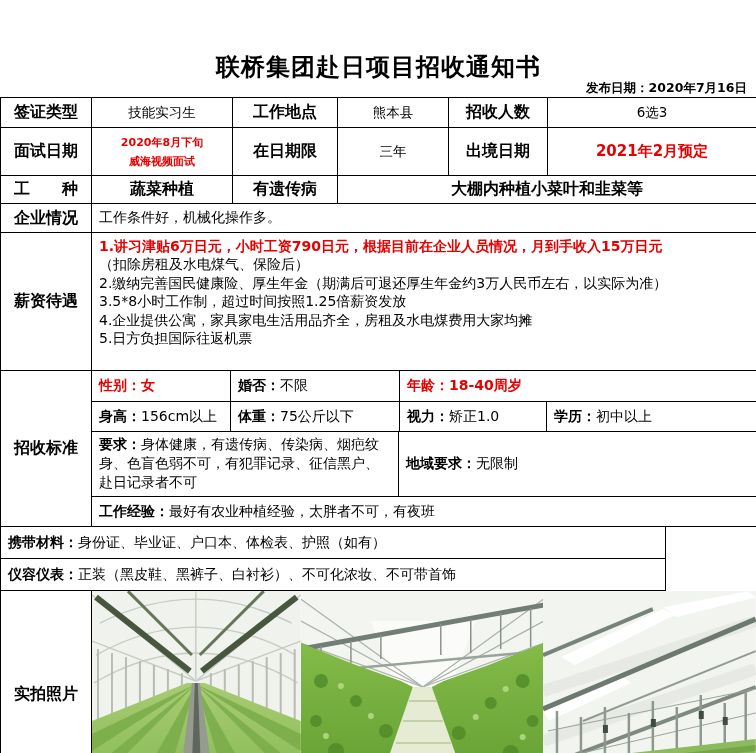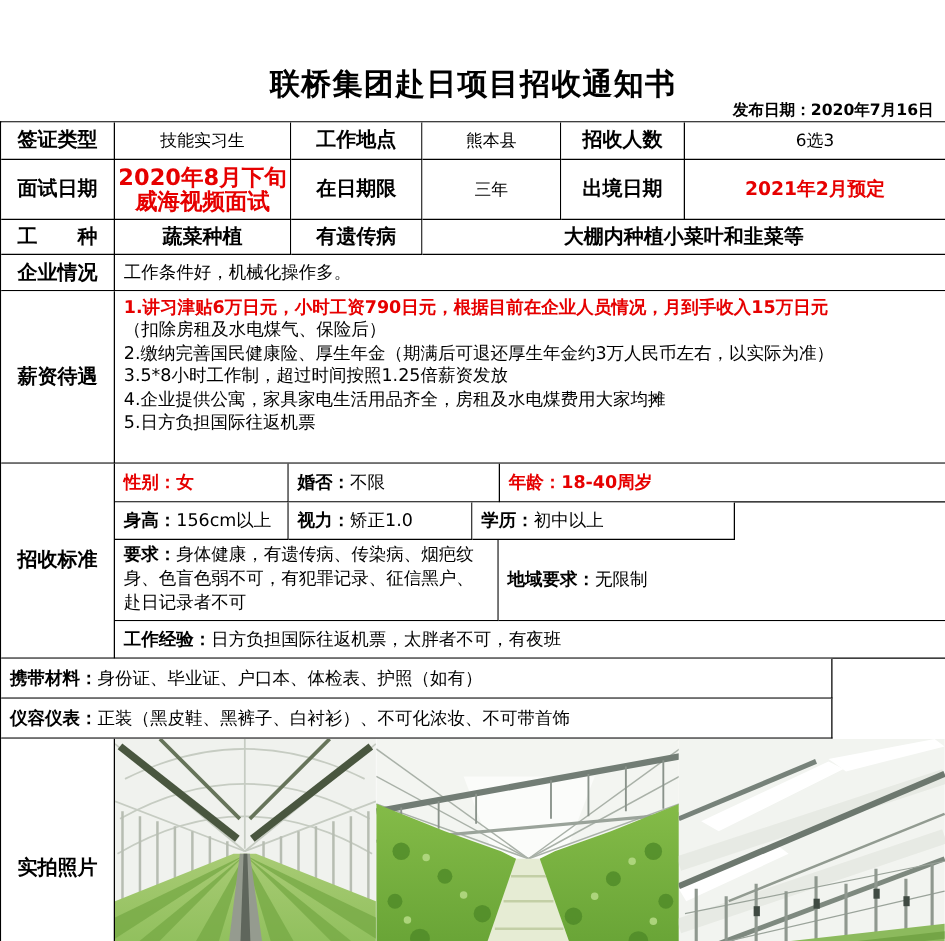--- a/index.html
+++ b/index.html
@@ -21,21 +21,21 @@
   .red{color:#e60000;font-weight:bold;}
   .w91{width:91px}.w141{width:141px}.w105{width:105px}.w111{width:111px}.w99{width:99px}.w209{width:209px}
   .w419{width:419px}.w665{width:665px}.w139{width:139px}.w169{width:169px}.w357{width:357px}
   .w147{width:147px}.w210{width:210px}.w307{width:307px}.w358{width:358px}
   .r1 .c{height:30px}.r2 .c{height:48px}.r3 .c{height:28px}.r4 .c{height:29px}
   .h138{height:138px}.h31{height:31px}.h30{height:30px}.h65{height:65px}.h32{height:32px}.h207{height:207px}
   .salary{flex-direction:column;align-items:flex-start;justify-content:flex-start;padding:4px 7px;}
   .sline{font-size:14px;line-height:18.4px;white-space:nowrap;}
   .wrapcell{align-items:flex-start;padding:3px 7px;}
   .wraptext{font-size:14px;line-height:19px;}
-  .twoline div{font-size:18px;line-height:19px;}
+  .twoline div{font-size:11px;line-height:19px;}
   .photos{display:flex;padding:0;}
   .photos svg{display:block;height:206px;}
 </style>
 </head>
 <body>
 
 <div class="page">
 
   <div class="title">联桥集团赴日项目招收通知书</div>
   <div class="pubdate">发布日期：2020年7月16日</div>
@@ -98,20 +98,24 @@
             <span class="bb">婚否：</span>
               <span>不限</span>
           </div>
           <div class="c lft sub w357 h31 red">年龄：18-40周岁</div>
         </div>
         <div class="row">
           <div class="c lft sub w139 h30">
             <span class="bb">身高：</span>
               <span>156cm以上</span>
           </div>
+          <div class="c lft sub w169 h30">
+            <span class="bb">体重：</span>
+              <span>75公斤以下</span>
+          </div>
           <div class="c lft sub w147 h30">
             <span class="bb">视力：</span>
               <span>矫正1.0</span>
           </div>
           <div class="c lft sub w210 h30">
             <span class="bb">学历：</span>
               <span>初中以上</span>
           </div>
         </div>
         <div class="row">
@@ -119,21 +123,21 @@
             <div class="wraptext"><span class="bb">要求：</span><span>身体健康，有遗传病、传染病、烟疤纹身、色盲色弱不可，有犯罪记录、征信黑户、赴日记录者不可</span></div>
           </div>
           <div class="c lft sub w358 h65">
             <span class="bb">地域要求：</span>
               <span>无限制</span>
           </div>
         </div>
         <div class="row">
           <div class="c lft sub w665 h30">
             <span class="bb">工作经验：</span>
-              <span>日方负担国际往返机票，太胖者不可，有夜班</span>
+              <span>最好有农业种植经验，太胖者不可，有夜班</span>
           </div>
         </div>
       </div>
     </div>
 
     <div class="group">
       <div class="gcol">
         <div class="row">
           <div class="c lft sub w665 h32">
             <span class="bb">携带材料：</span>

